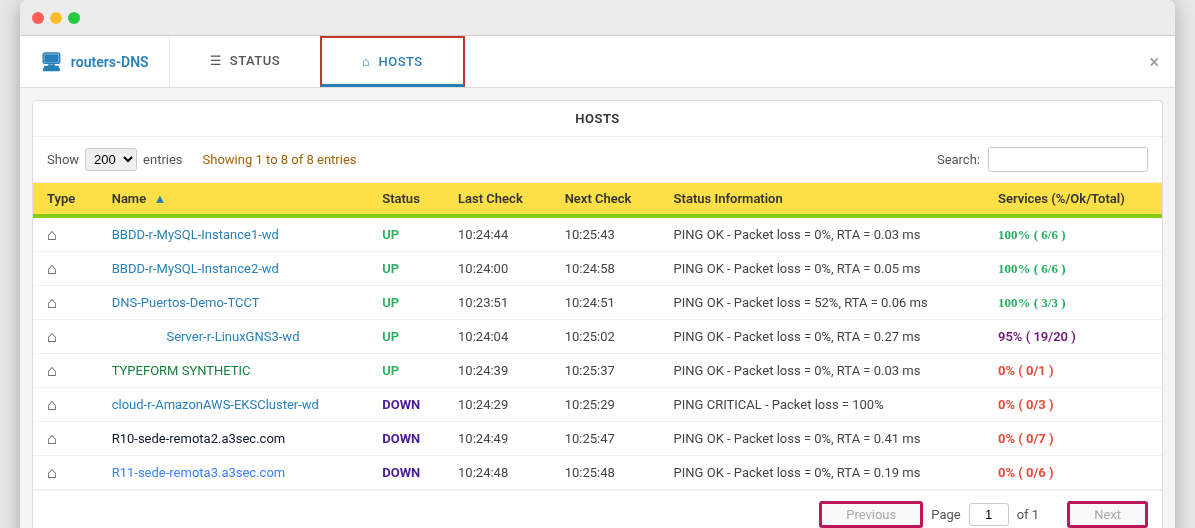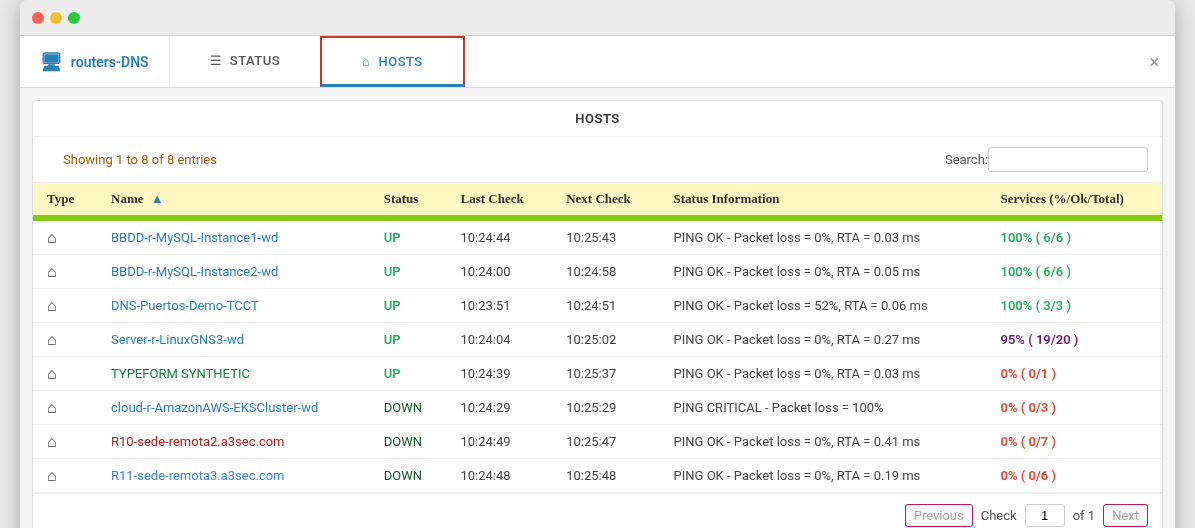--- a/index.html
+++ b/index.html
@@ -133,40 +133,39 @@
       padding: 2px 4px;
       font-size: 13px;
     }
     .entries-info {
       color: #a16207;
       margin-left: 16px;
     }
     .search-area {
       display: flex;
       align-items: center;
-      gap: 0;
+      gap: 8px;
       color: #555;
     }
     .search-input {
       border: 1px solid #ccc;
       border-radius: 3px;
       padding: 4px 8px;
       font-size: 13px;
       width: 160px;
     }
 
     table {
       width: 100%;
       border-collapse: collapse;
       font-size: 13px;
     }
     thead tr {
-      background: #fef9c3;
-      border-bottom: 6px solid #84cc16;
-      font-family: Liberation Serif, serif;
+      background: #fde047;
+      border-bottom: 4px solid #84cc16;
     }
     thead th {
       padding: 8px 14px;
       text-align: left;
       font-weight: 600;
       color: #333;
       white-space: nowrap;
     }
     thead th.sortable {
       cursor: pointer;
@@ -177,42 +176,43 @@
     }
     tbody tr {
       border-bottom: 1px solid #f0f0f0;
     }
     tbody td {
       padding: 7px 14px;
       color: #444;
       white-space: nowrap;
     }
     .status-up { color: #27ae60; font-weight: 600; }
-    .status-down { color: #14532d; font-weight: 400; }
-    .services-100 { color: #27ae60; font-weight: 600; }
+    .status-down { color: #4c1d95; font-weight: 700; }
+    .services-100 { color: #27ae60; font-weight: 600; font-family: Liberation Serif, serif; }
     .services-95 { color: #701a75; font-weight: 600; }
     .services-0 { color: #e74c3c; font-weight: 700; }
 
     .pagination {
       display: flex;
       align-items: center;
       justify-content: flex-end;
       padding: 10px 14px;
       gap: 8px;
       color: #555;
       font-size: 13px;
       border-top: 1px solid #eee;
     }
     .page-btn {
-      padding: 3px 8px;
-      border: 1px solid #be185d;
+      padding: 3px 24px;
+      border: 3px solid #be185d;
       border-radius: 3px;
       cursor: pointer;
       background: #f9f9f9;
       color: #555;
+      margin-left: 20px;
     }
     .page-btn.disabled {
       color: #aaa;
       cursor: default;
     }
     .page-number {
       border: 1px solid #ccc;
       border-radius: 3px;
       padding: 3px 8px;
       font-size: 13px;
@@ -249,20 +249,29 @@
       </div>
     </div>
     <div class="nav-close">×</div>
   </div>
 
   <div class="content">
     <div class="section-title">HOSTS</div>
 
     <div class="table-controls">
       <div style="display:flex;align-items:center;gap:4px;">
+        <div class="show-entries">
+          <span>Show</span>
+          <select>
+            <option>200</option>
+            <option>50</option>
+            <option>100</option>
+          </select>
+          <span>entries</span>
+        </div>
         <div class="entries-info">Showing 1 to 8 of 8 entries</div>
       </div>
       <div class="search-area">
         <span>Search:</span>
         <input class="search-input" type="text" style="">
       </div>
     </div>
 
     <table>
       <thead>
@@ -299,21 +308,21 @@
             <td><span style="font-size:16px;">⌂</span></td>
             <td style="color: rgb(41, 128, 185); cursor: pointer;">DNS-Puertos-Demo-TCCT</td>
             <td class="status-up">UP</td>
             <td>10:23:51</td>
             <td>10:24:51</td>
             <td>PING OK - Packet loss = 52%, RTA = 0.06 ms</td>
             <td class="services-100">100% ( 3/3 )</td>
           </tr>
           <tr>
             <td><span style="font-size:16px;">⌂</span></td>
-            <td style="color: rgb(41, 128, 185); cursor: pointer;">Server-r-LinuxGNS3-wd</td>
+            <td style="color: rgb(41, 128, 185); cursor: pointer; text-align: center;">Server-r-LinuxGNS3-wd</td>
             <td class="status-up">UP</td>
             <td>10:24:04</td>
             <td>10:25:02</td>
             <td>PING OK - Packet loss = 0%, RTA = 0.27 ms</td>
             <td class="services-95">95% ( 19/20 )</td>
           </tr>
           <tr>
             <td><span style="font-size:16px;">⌂</span></td>
             <td style="color: #15803d; cursor: pointer;">TYPEFORM SYNTHETIC</td>
             <td class="status-up">UP</td>
@@ -326,40 +335,40 @@
             <td><span style="font-size:16px;">⌂</span></td>
             <td style="color: rgb(41, 128, 185); cursor: pointer;">cloud-r-AmazonAWS-EKSCluster-wd</td>
             <td class="status-down">DOWN</td>
             <td>10:24:29</td>
             <td>10:25:29</td>
             <td>PING CRITICAL - Packet loss = 100%</td>
             <td class="services-0">0% ( 0/3 )</td>
           </tr>
           <tr>
             <td><span style="font-size:16px;">⌂</span></td>
-            <td style="color: #b91c1c; cursor: pointer;">R10-sede-remota2.a3sec.com</td>
+            <td style="color: #0f172a; cursor: pointer;">R10-sede-remota2.a3sec.com</td>
             <td class="status-down">DOWN</td>
             <td>10:24:49</td>
             <td>10:25:47</td>
             <td>PING OK - Packet loss = 0%, RTA = 0.41 ms</td>
             <td class="services-0">0% ( 0/7 )</td>
           </tr>
           <tr>
             <td><span style="font-size:16px;">⌂</span></td>
             <td style="color: #3b82f6; cursor: pointer;">R11-sede-remota3.a3sec.com</td>
             <td class="status-down">DOWN</td>
             <td>10:24:48</td>
             <td>10:25:48</td>
             <td>PING OK - Packet loss = 0%, RTA = 0.19 ms</td>
             <td class="services-0">0% ( 0/6 )</td>
           </tr>
         </tbody>
     </table>
 
     <div class="pagination">
       <span class="page-btn disabled">Previous</span>
-      <span>Check</span>
+      <span>Page</span>
       <input class="page-number" type="text" value="1" style="">
       <span>of 1</span>
       <span class="page-btn disabled">Next</span>
     </div>
   </div>
 </div>
 
 </body></html>

